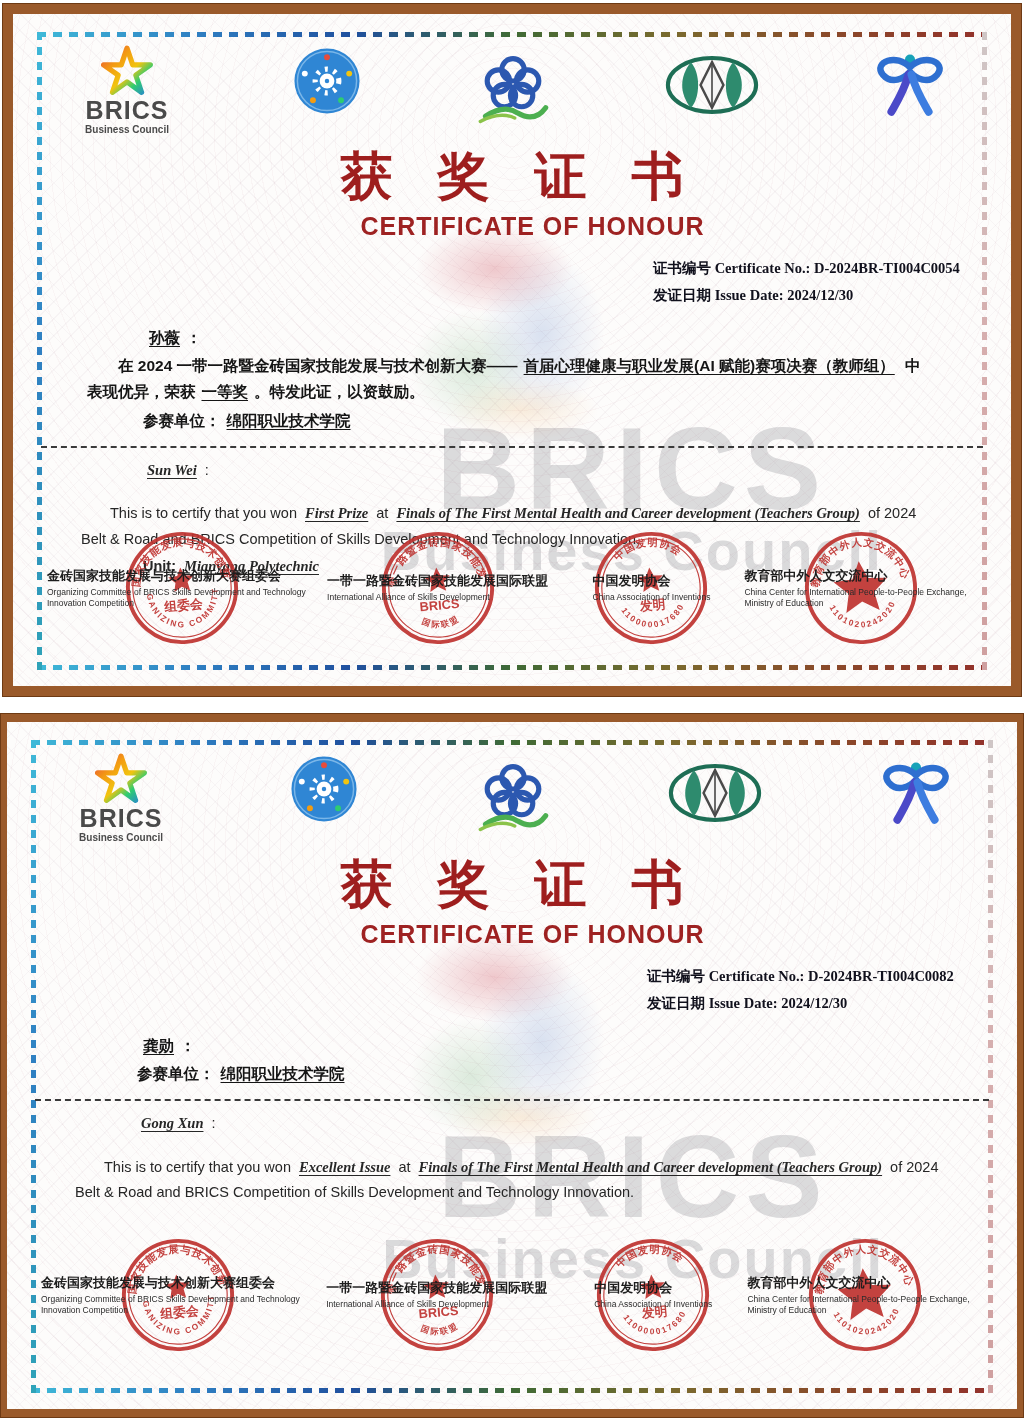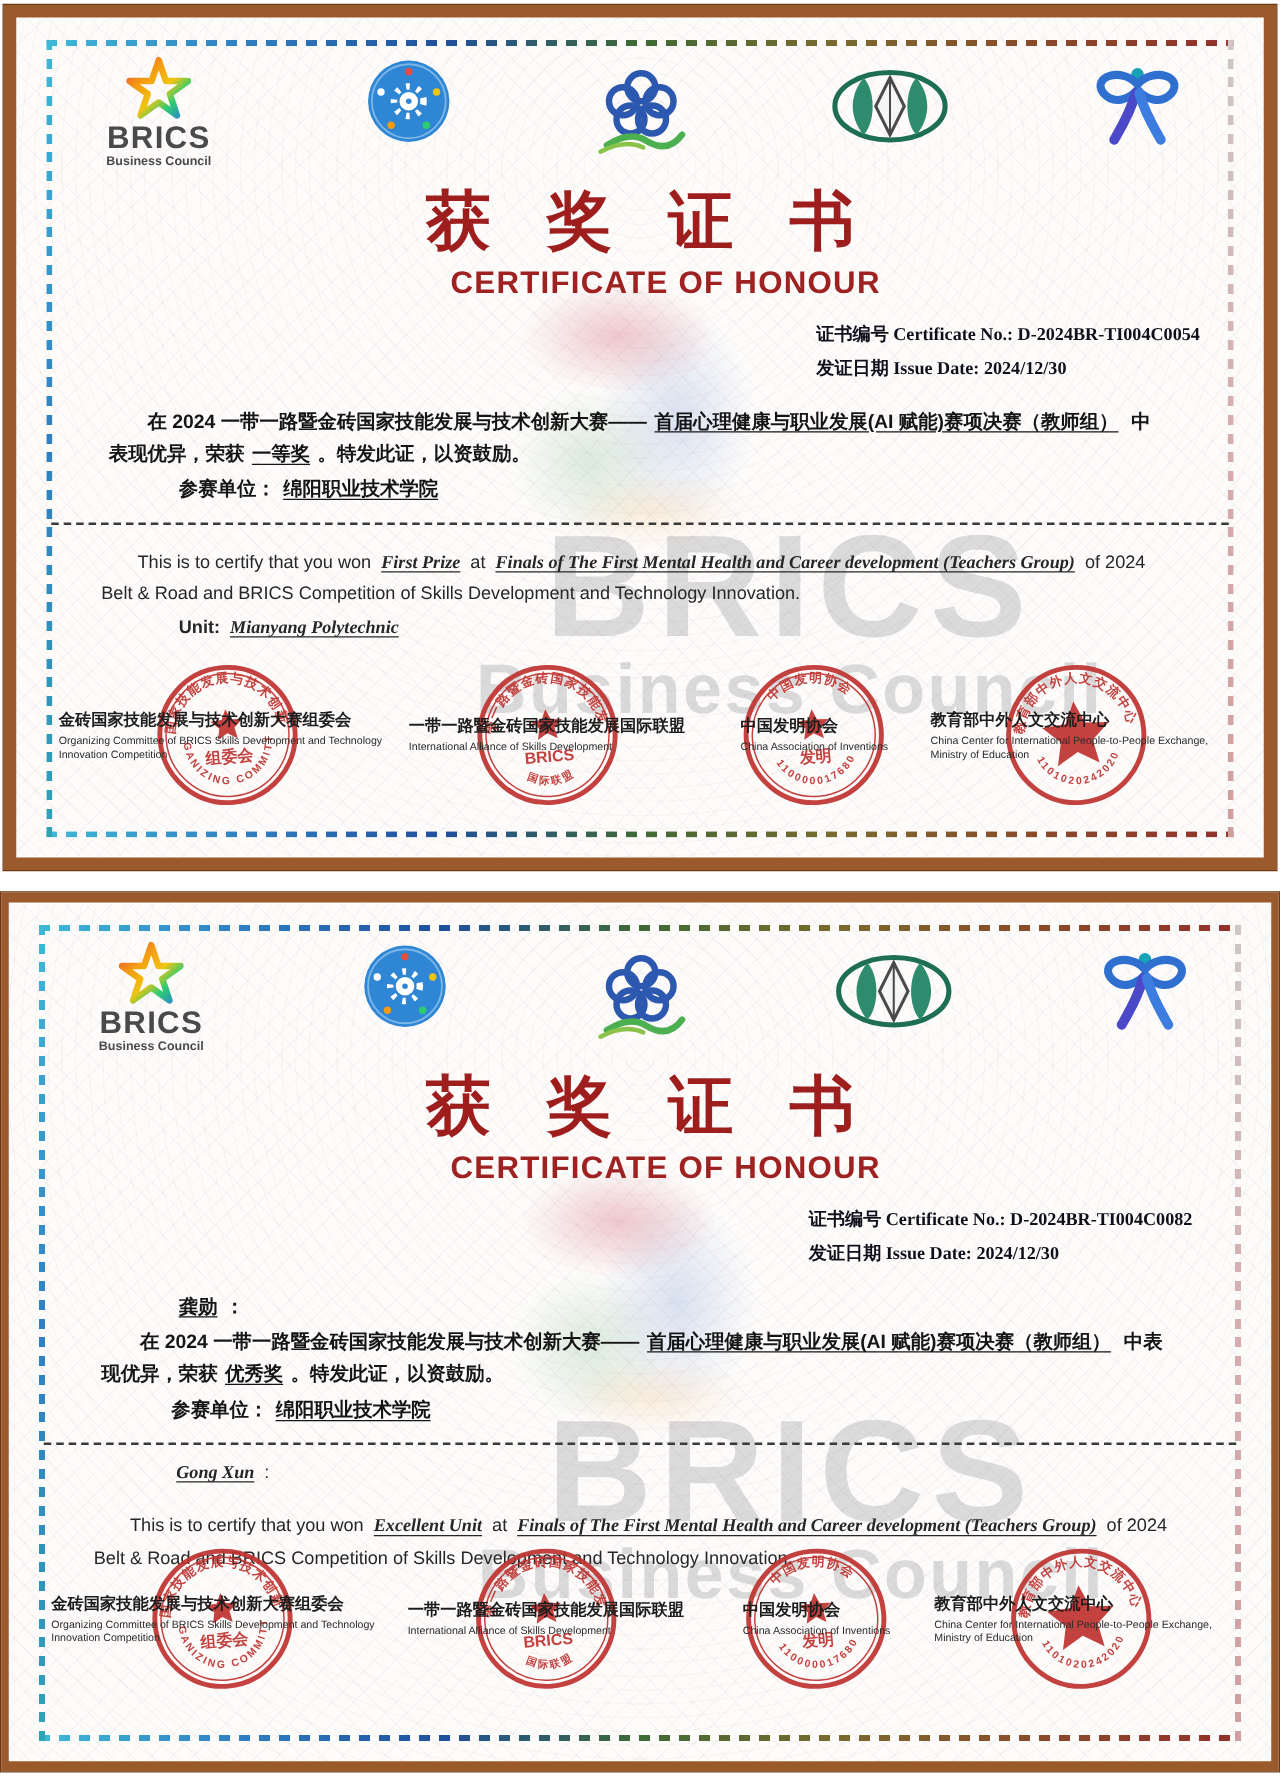--- a/index.html
+++ b/index.html
@@ -197,31 +197,37 @@
         <span>D-2024BR-TI004C0054</span>
       </div>
       <div>
         <span>发证日期</span>
         <span>Issue Date:</span>
         <span>2024/12/30</span>
       </div>
     </div>
 
     <div class="body-cn">
+      <div class="name-line">
+        <span class="u">孙薇</span><span>：</span>
+      </div>
       <p class="para-cn">
         <span>在 2024 一带一路暨金砖国家技能发展与技术创新大赛——</span><span class="u">首届心理健康与职业发展(AI 赋能)赛项决赛（教师组）</span><span> 中表现优异，荣获</span><span class="u">一等奖</span><span>。特发此证，以资鼓励。</span>
       </p>
       <div class="unit-line">
         <span>参赛单位：</span><span class="u">绵阳职业技术学院</span>
       </div>
     </div>
 
     <div class="divider"></div>
 
     <div class="body-en">
+      <div class="name-en-line">
+        <span class="u-en">Sun Wei</span><span> :</span>
+      </div>
       <p class="para-en">
         <span>This is to certify that you won</span>
         <span class="u-en">First Prize</span>
         <span>at</span>
         <span class="u-en">Finals of The First Mental Health and Career development (Teachers Group)</span>
         <span>of 2024 Belt &amp; Road and BRICS Competition of Skills Development and Technology Innovation.</span>
       </p>
       <div class="unit-line-en">
         <span>Unit:</span>
         <span class="u-en">Mianyang Polytechnic</span>
@@ -366,37 +372,34 @@
         <span>发证日期</span>
         <span>Issue Date:</span>
         <span>2024/12/30</span>
       </div>
     </div>
 
     <div class="body-cn">
       <div class="name-line">
         <span class="u">龚勋</span><span>：</span>
       </div>
-      <p class="para-cn">
-        <span>在 2024 一带一路暨金砖国家技能发展与技术创新大赛——</span><span class="u">首届心理健康与职业发展(AI 赋能)赛项决赛（教师组）</span><span> 中表现优异，荣获</span><span class="u">优秀奖</span><span>。特发此证，以资鼓励。</span>
-      </p>
       <div class="unit-line">
         <span>参赛单位：</span><span class="u">绵阳职业技术学院</span>
       </div>
     </div>
 
     <div class="divider"></div>
 
     <div class="body-en">
       <div class="name-en-line">
         <span class="u-en">Gong Xun</span><span> :</span>
       </div>
       <p class="para-en">
         <span>This is to certify that you won</span>
-        <span class="u-en">Excellent Unit</span>
+        <span class="u-en">Excellent Issue</span>
         <span>at</span>
         <span class="u-en">Finals of The First Mental Health and Career development (Teachers Group)</span>
         <span>of 2024 Belt &amp; Road and BRICS Competition of Skills Development and Technology Innovation.</span>
       </p>
     </div>
 
     <div class="stamps">
       <div class="stamp stamp-1">
         <svg class="seal" viewBox="0 0 120 120">
           <circle class="seal-ring" cx="60" cy="60" r="55"></circle>

